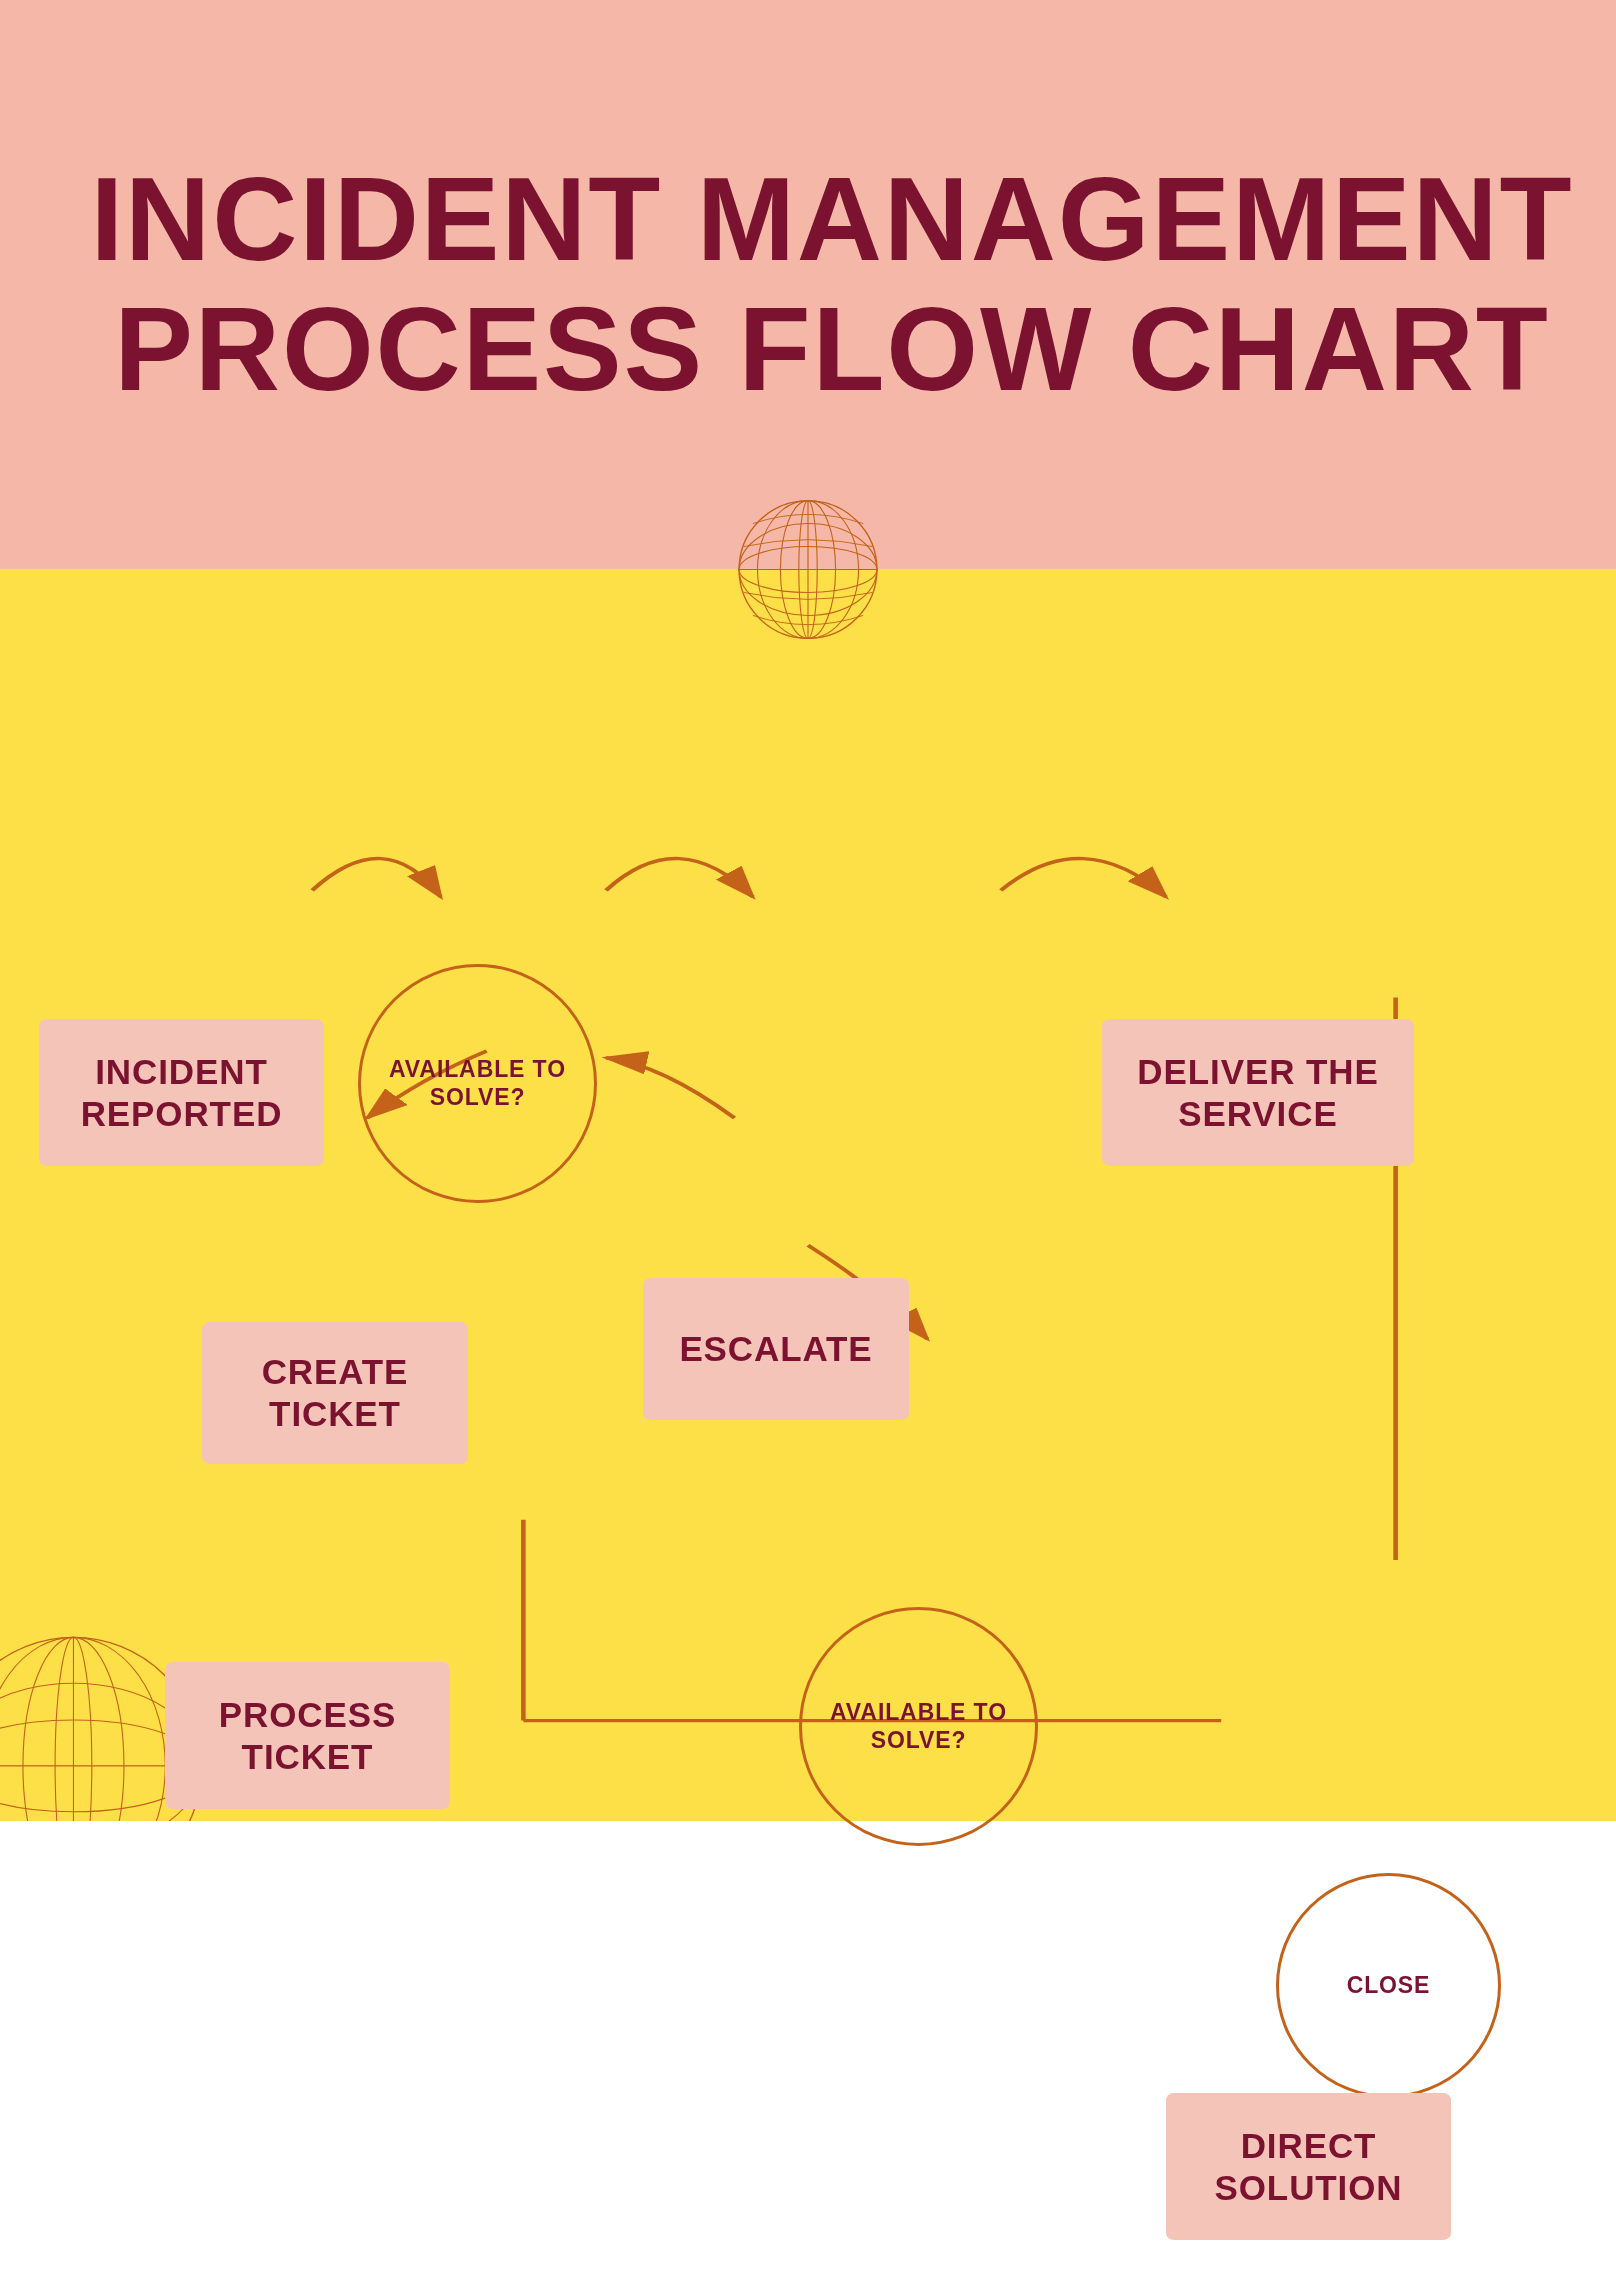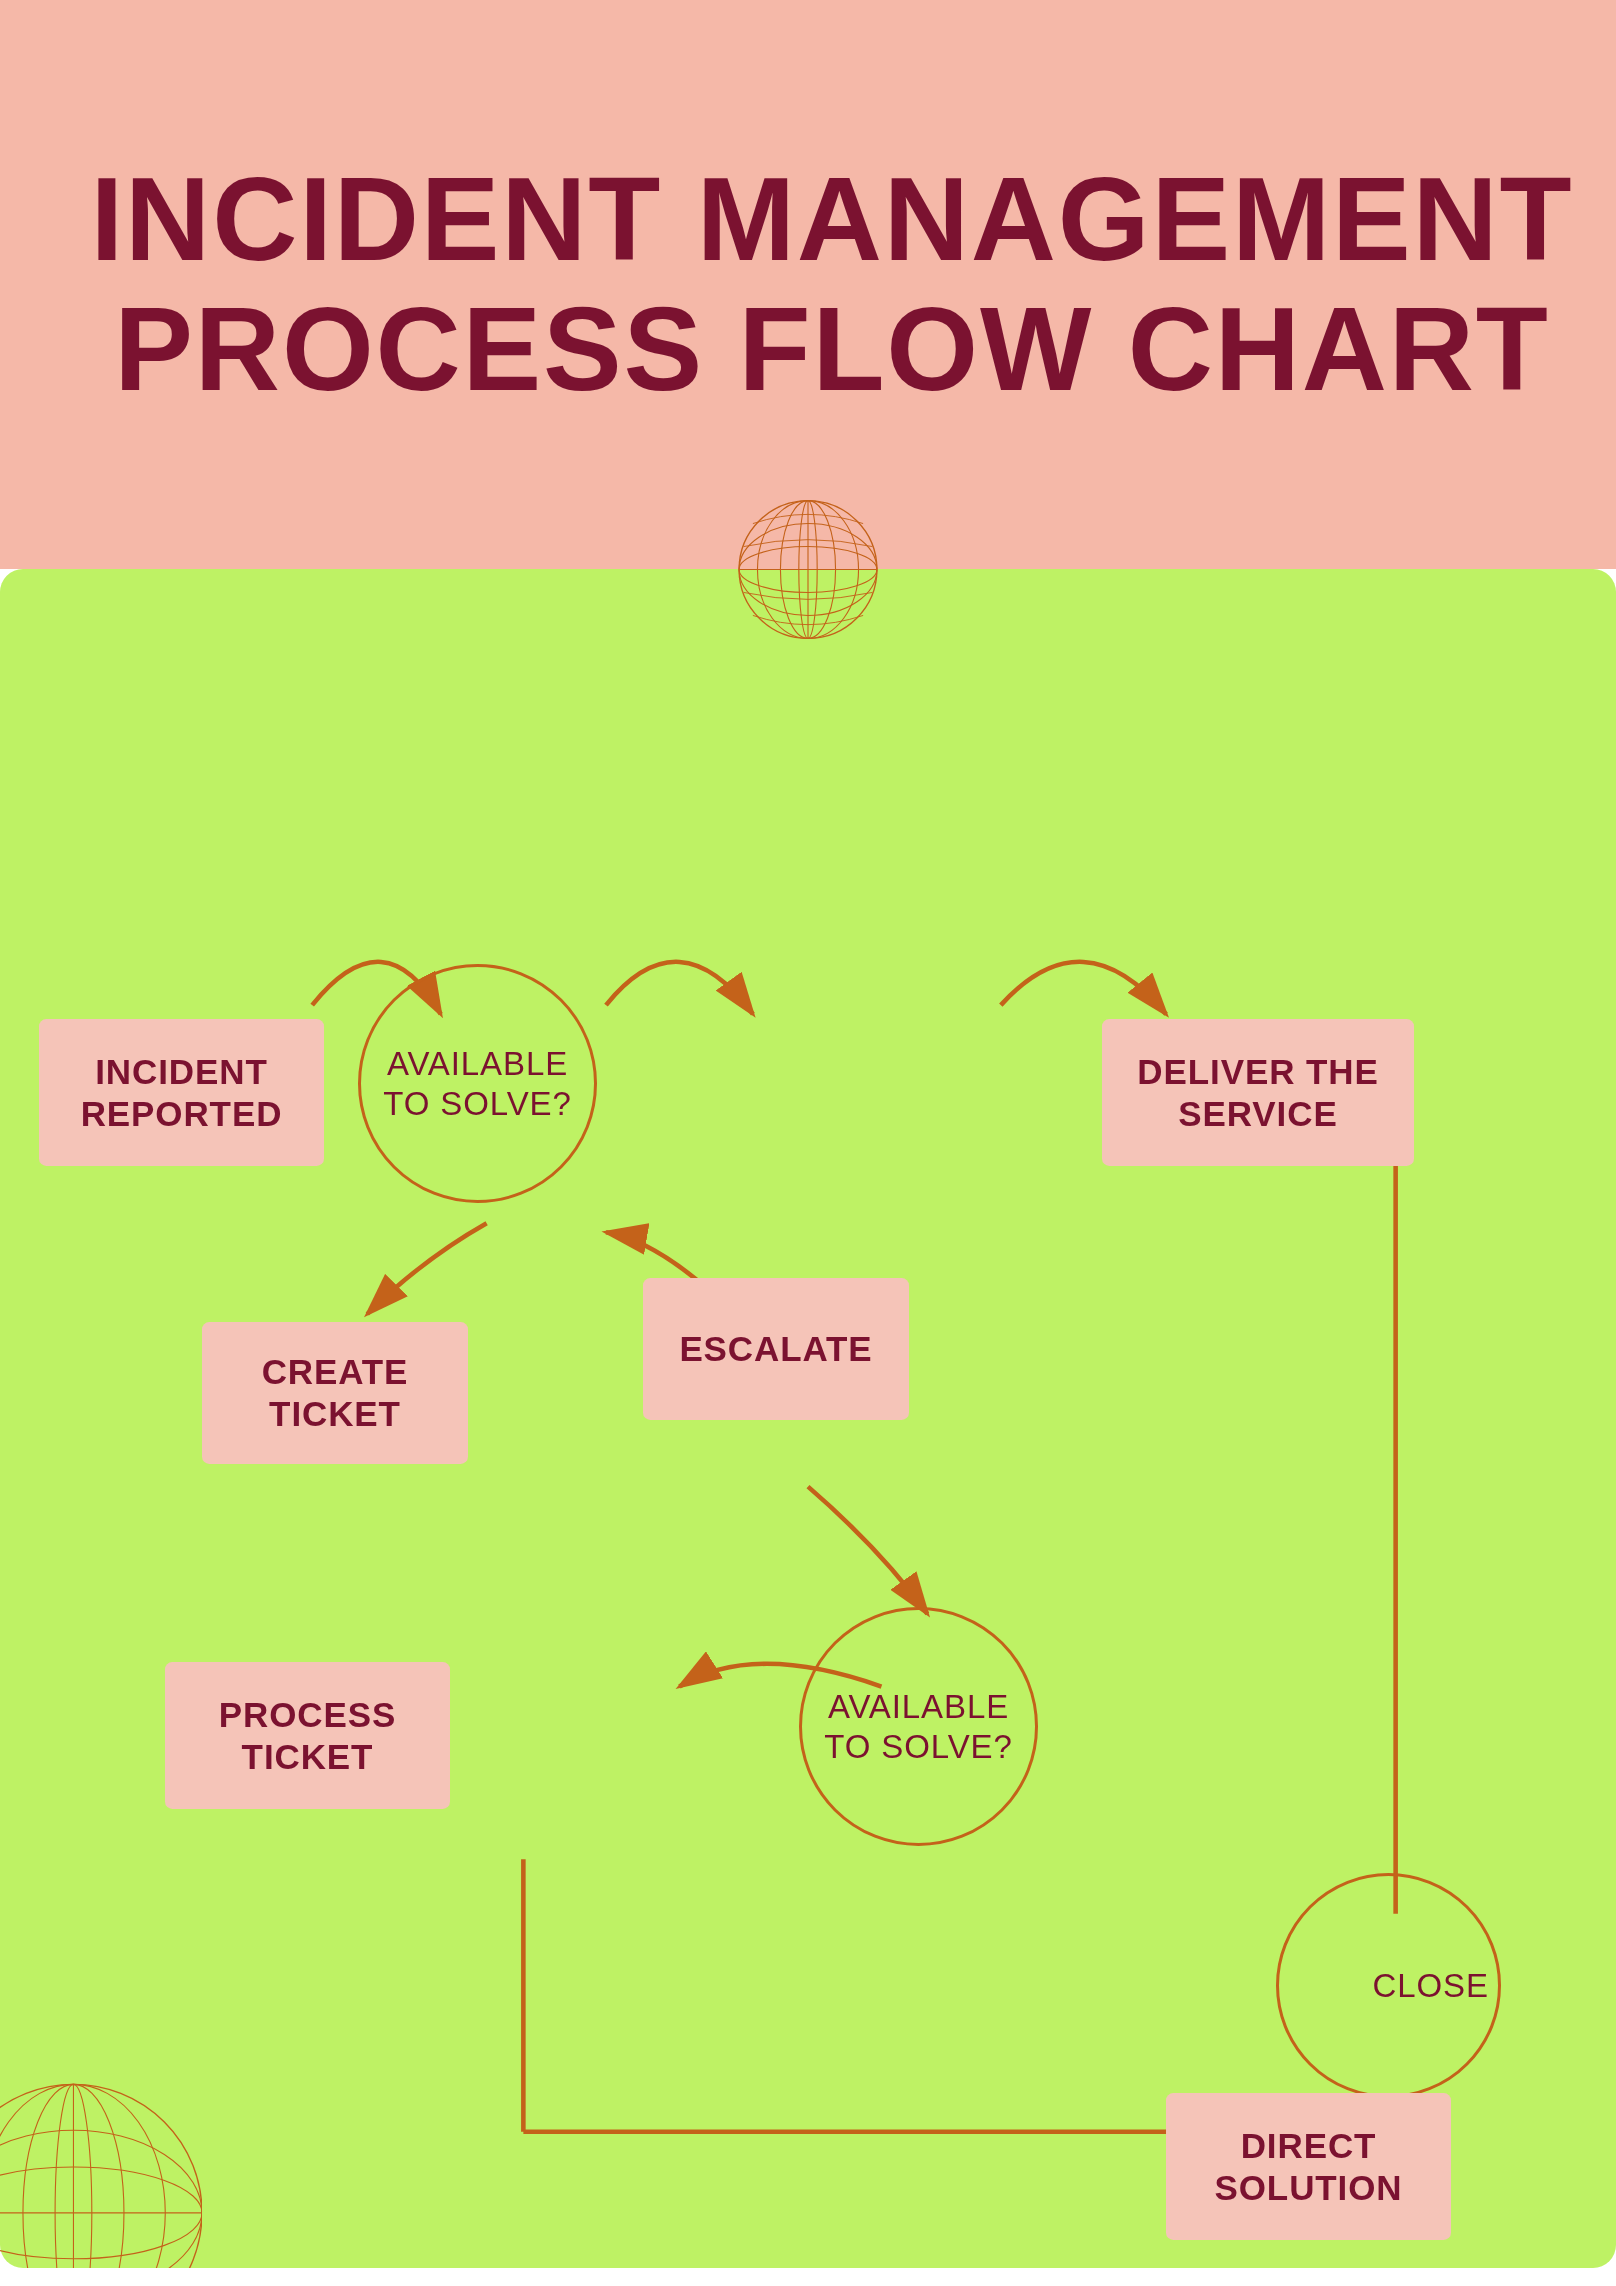--- a/index.html
+++ b/index.html
@@ -33,25 +33,24 @@
       font-weight: 900;
       text-align: center;
       text-transform: uppercase;
       line-height: 1.1;
       letter-spacing: 1.8px;
       margin-left: 48px;
     }
 
     
     .flow-section {
-      background-color: #bef264;
+      background-color: #fde047;
       width: 100%;
-      height: 1699px;
+      height: 1252px;
       position: relative;
-      border-radius: 23px;
     }
 
     
     .globe-top {
       position: absolute;
       top: -73px;
       left: 50%;
       transform: translateX(-50%);
       width: 147px;
       height: 147px;
@@ -86,25 +85,25 @@
       padding: 13.8px 18.4px;
     }
 
     .node-circle {
       position: absolute;
       background-color: transparent;
       border: 3.7px solid #C4621A;
       border-radius: 50%;
       display: flex;
       align-items: center;
-      justify-content: flex-end;
+      justify-content: center;
       text-align: center;
       color: #7B1230;
-      font-size: 33px;
-      font-weight: 400;
+      font-size: 23px;
+      font-weight: 700;
       text-transform: uppercase;
       line-height: 1.2;
       letter-spacing: 0.9px;
       padding: 9.2px;
     }
 
     
     .arrows-svg {
       position: absolute;
       top: 0;

